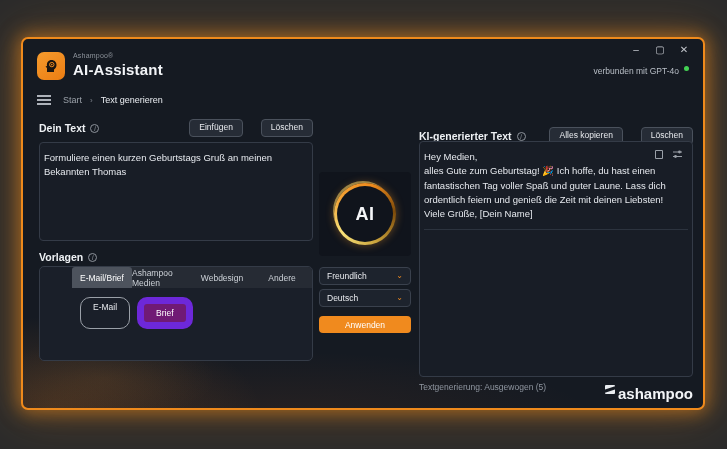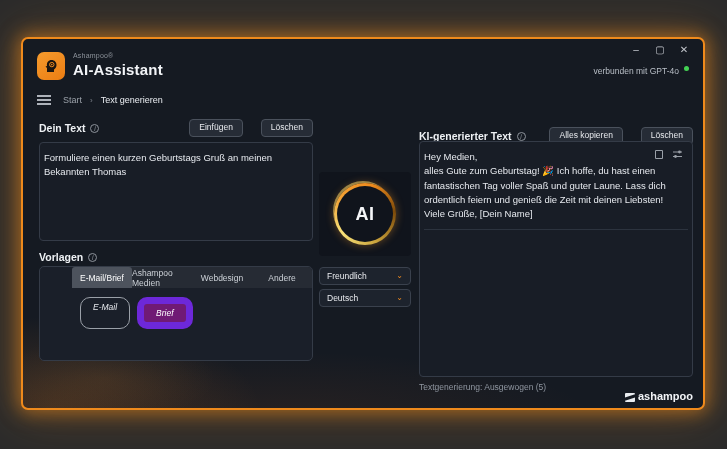--- a/index.html
+++ b/index.html
@@ -58,21 +58,21 @@
   
   .input-head { left:16px; top:80px; }
   .input-area { left:16px; top:103px; width:274px; height:99px; }
   .templates-head { left:16px; top:209px; width:274px; }
   .templates-panel { position:absolute; left:16px; top:227px; width:274px; height:95px;
     background:#1a1f29; border:1px solid #343b47; border-radius:5px;padding-left:32px; }
   .tab-bar { display:flex; background:#262b34; border-radius:4px 4px 0 0; height:21px; }
   .tab { flex:1; display:flex; align-items:center; justify-content:center; font-size:8.5px;
     color:#cdd2d8; cursor:pointer; }
   .tab.selected { background:#4d535d; color:#ffffff; border-radius:3px 3px 0 0; }
-  .pill-row { display:flex; gap:7px; padding:9px 8px;font-style:italic; }
+  .pill-row { display:flex; gap:7px; padding:9px 8px; }
   .pill { font-size:8.5px; padding:4px 12px; border-radius:10px; cursor:pointer; }
   .pill.outline { border:1px solid #9aa0a8; color:#e8eaee; background:transparent; }
   .pill.filled { background:#701a75; color:#ffffff; border:7px solid #6d28d9; }
 
   
   .ai-box { position:absolute; left:296px; top:133px; width:92px; height:84px; background:#10141c;
     border-radius:4px; display:flex; align-items:center; justify-content:center; }
   .ai-ring { position:relative; width:62px; height:62px; border-radius:50%;
     background:conic-gradient(from 230deg, #f8e27a, #f2a235, #ef8a1c, #7c4a0a, #caa33c, #f8e27a);
     box-shadow:-2px -3px 0 -1px rgba(247,210,100,.55), 0 0 8px rgba(240,150,40,.4);
@@ -94,22 +94,22 @@
   .output-divider { border:none; border-top:1px solid #2c333e; margin-top:8px; }
   .doc-actions { position:absolute; top:7px; right:9px; display:flex; gap:9px; align-items:center; }
   .copy-icon { position:relative; width:8px; height:9px; }
   .copy-icon::before { content:""; position:absolute; left:0; bottom:0; width:6px; height:7px;
     border:1px solid #9aa0a8; border-radius:1px; }
   .copy-icon::after { content:""; position:absolute; right:0; top:0; width:6px; height:7px;
     border:1px solid #9aa0a8; border-radius:1px; background:#181d26; }
   .status-line { position:absolute; left:396px; top:343px; font-size:8.5px; color:#8f96a0; }
 
   
-  .footer-logo { position:absolute; right:10px; bottom:6px; display:flex; align-items:flex-end; gap:3px;
-    color:#f2f4f7; font-size:11px; font-weight:bold; }
+  .footer-logo { position:absolute; right:10px; bottom:6px; display:flex; align-items:flex-start; gap:3px;
+    color:#f2f4f7; font-size:15px; font-weight:bold; }
   .footer-mark { width:10px; height:9px; background:#e9ecf0; border-radius:1px; position:relative; overflow:hidden; }
   .footer-mark::before { content:""; position:absolute; left:-2px; top:3px; width:14px; height:3px;
     background:#151a22; transform:rotate(-18deg); }
 </style>
 </head>
 <body>
 
 <div class="desktop">
   <div class="window">
 
@@ -177,20 +177,21 @@
       </div>
     </div>
     <div class="select" style="top:228px;">
       <span>Freundlich</span>
       <span class="chevron">⌄</span>
     </div>
     <div class="select" style="top:250px;">
       <span>Deutsch</span>
       <span class="chevron">⌄</span>
     </div>
+    <button class="apply-btn">Anwenden</button>
 
     <div class="panel-head output-head">
       <div class="head-left">
         <span class="section-title">KI-generierter Text</span>
         <span class="info-icon">i</span>
       </div>
       <div class="btn-row">
         <button class="btn">Alles kopieren</button>
         <button class="btn">Löschen</button>
       </div>

